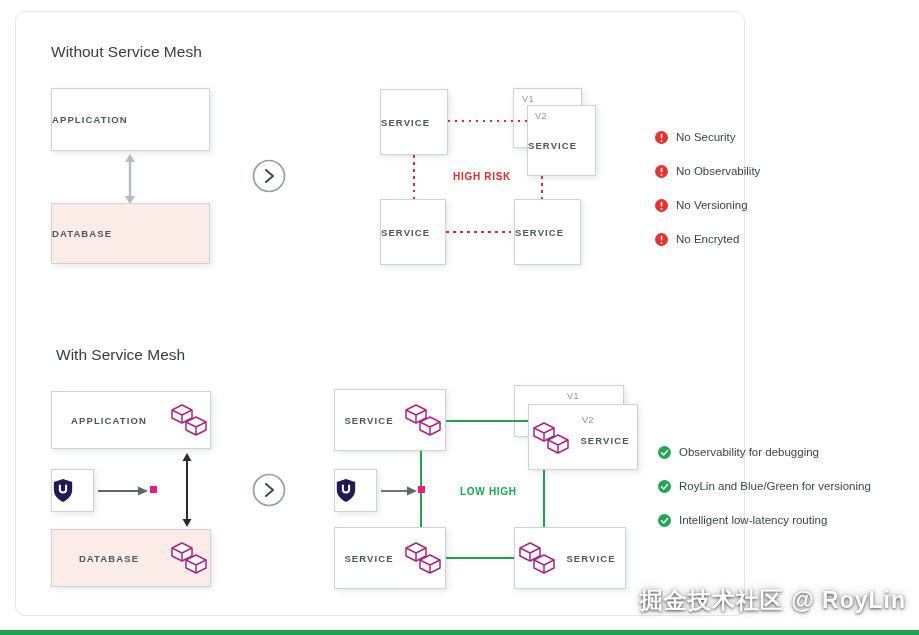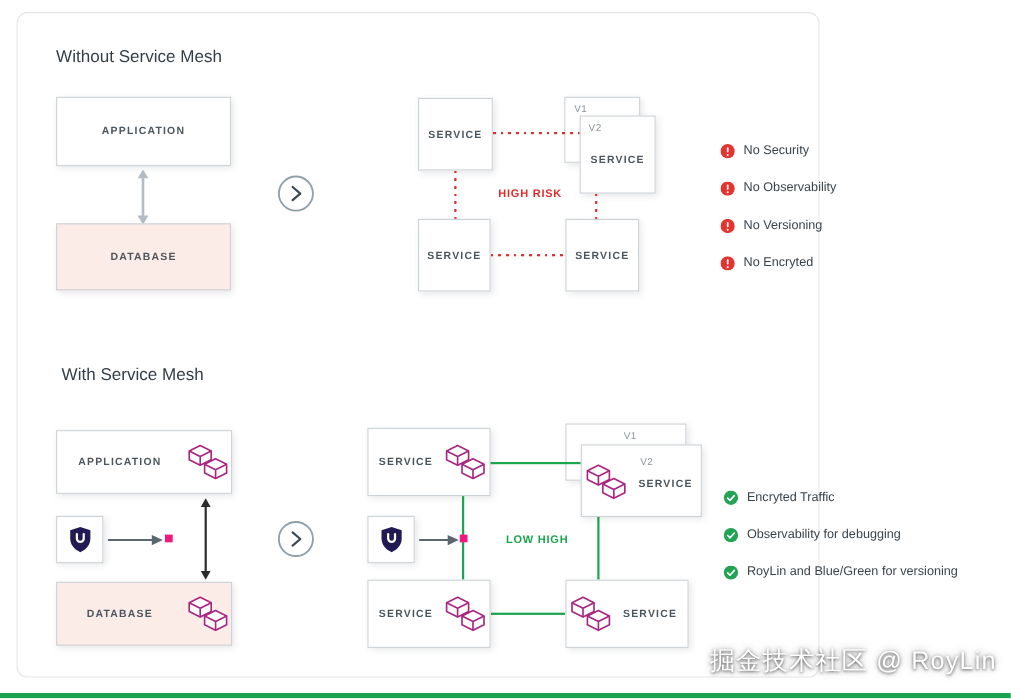--- a/index.html
+++ b/index.html
@@ -1,38 +1,38 @@
 <!DOCTYPE html>
 <html style="--risk_red: #e02b2b; --ok_green: #1aa64d; --mesh_magenta: #a92582; --accent_pink: #f2167e; --db_pink_bg: #fcece8; --box_border: #cdd2d6; --bottom_bar_green: #1ba351;"><head>
 <meta charset="utf-8">
 <style>
   *{margin:0;padding:0;box-sizing:border-box}
   html,body{background:#fff}
   body{font-family:"Liberation Sans",sans-serif;}
   .page{position:relative;width:919px;height:635px;background:#fff;overflow:hidden}
   .card{position:absolute;left:15px;top:11px;width:730px;height:605px;border:1px solid #e6e6e6;border-radius:10px;background:#fff}
-  .box{position:absolute;background:#fff;border:1px solid var(--box_border);box-shadow:2px 2px 6px rgba(50,60,70,.12);display:flex;align-items:center;justify-content:center}
+  .box{position:absolute;background:#fff;border:1px solid var(--box_border);box-shadow:2px 2px 6px rgba(50,60,70,.12);display:flex;align-items:center;}
   .box.pink{background:var(--db_pink_bg)}
   .box-label{font-size:9.5px;font-weight:700;letter-spacing:1.1px;color:#4b565e;white-space:nowrap}
   .v-label{position:absolute;font-size:9px;color:#8b959c;letter-spacing:.5px}
   .section-title{position:absolute;font-size:15.5px;font-weight:500;color:#333e46}
   .risk{position:absolute;font-size:10px;font-weight:700;letter-spacing:.7px;white-space:nowrap}
   .risk.high{color:var(--risk_red)}
   .risk.low{color:var(--ok_green)}
   .rline-h{position:absolute;height:2px;background:repeating-linear-gradient(to right,var(--risk_red) 0 2.5px,transparent 2.5px 7px)}
   .rline-v{position:absolute;width:2px;background:repeating-linear-gradient(to bottom,var(--risk_red) 0 2.5px,transparent 2.5px 7px)}
   .gline-h{position:absolute;height:2px;background:var(--ok_green)}
   .gline-v{position:absolute;width:2px;background:var(--ok_green)}
   .dot{position:absolute;width:7px;height:7px;background:var(--accent_pink)}
   .list{position:absolute;display:flex;flex-direction:column;gap:20px}
   .list-row{display:flex;align-items:center;gap:8px;height:14px}
   .list-row span{font-size:11.5px;color:#3a444c;white-space:nowrap}
   .icon-abs{position:absolute;line-height:0}
   .circle-btn{position:absolute;line-height:0}
-  .watermark{position:absolute;right:13px;top:585px;font-size:23px;font-weight:400;color:#fff;letter-spacing:1px;
+  .watermark{position:absolute;right:13px;top:585px;font-size:23px;font-weight:700;color:#fff;letter-spacing:1px;
     text-shadow:0 1px 3px rgba(0,0,0,.65),0 0 8px rgba(0,0,0,.35);white-space:nowrap}
   .green-bar{position:absolute;left:0;bottom:0;width:100%;height:5px;background:var(--bottom_bar_green)}
   svg{display:block}
 </style>
 </head>
 <body>
 
 <div class="page">
   <div class="card">
 
@@ -118,21 +118,21 @@
         <div class="list-row">
           <svg viewBox="0 0 14 14" width="13" height="13">
             <circle cx="7" cy="7" r="7" fill="#e3342f"></circle>
             <rect x="6.2" y="3" width="1.7" height="5.2" rx="0.8" fill="#fff"></rect>
             <circle cx="7" cy="10.6" r="1" fill="#fff"></circle>
           </svg>
           <span>No Encryted</span>
         </div>
       </div>
 
-    <div class="section-title" style="left:40px;top:320px">With Service Mesh</div>
+    <div class="section-title" style="left:40px;top:334px">With Service Mesh</div>
 
     <div class="box" style="left:35px;top:379px;width:160px;height:58px">
       <span class="box-label" style="position:absolute;left:0;right:44px;text-align:center">APPLICATION</span>
       <span class="icon-abs" style="right:2px;top:11px">
         <svg viewBox="0 0 38 34" width="38" height="34">
           <g fill="#fff" stroke="var(--mesh_magenta)" stroke-width="1.5" stroke-linejoin="round">
             <path d="M12 2 L22 7 L22 15 L12 20 L2 15 L2 7 Z"></path>
             <path d="M2 7 L12 12 L22 7 M12 12 L12 20" fill="none"></path>
             <path d="M26 14 L36 19 L36 27 L26 32 L16 27 L16 19 Z"></path>
             <path d="M16 19 L26 24 L36 19 M26 24 L26 32" fill="none"></path>
@@ -260,43 +260,43 @@
             <path d="M26 14 L36 19 L36 27 L26 32 L16 27 L16 19 Z"></path>
             <path d="M16 19 L26 24 L36 19 M26 24 L26 32" fill="none"></path>
           </g>
         </svg>
       </span>
       <span class="box-label" style="position:absolute;left:42px;right:0;text-align:center">SERVICE</span>
     </div>
 
     <div class="list" style="left:642px;top:433px">
 
+
         <div class="list-row">
           <svg viewBox="0 0 14 14" width="13" height="13">
             <circle cx="7" cy="7" r="7" fill="#23a455"></circle>
             <path d="M3.8 7.3 L6.1 9.6 L10.3 4.9" stroke="#fff" stroke-width="1.6" fill="none" stroke-linecap="round" stroke-linejoin="round"></path>
           </svg>
-          <span>Encryted Traffic</span>
+          <span>Observability for debugging</span>
         </div>
 
         <div class="list-row">
           <svg viewBox="0 0 14 14" width="13" height="13">
             <circle cx="7" cy="7" r="7" fill="#23a455"></circle>
             <path d="M3.8 7.3 L6.1 9.6 L10.3 4.9" stroke="#fff" stroke-width="1.6" fill="none" stroke-linecap="round" stroke-linejoin="round"></path>
           </svg>
-          <span>Observability for debugging</span>
+          <span>RoyLin and Blue/Green for versioning</span>
         </div>
 
         <div class="list-row">
           <svg viewBox="0 0 14 14" width="13" height="13">
             <circle cx="7" cy="7" r="7" fill="#23a455"></circle>
             <path d="M3.8 7.3 L6.1 9.6 L10.3 4.9" stroke="#fff" stroke-width="1.6" fill="none" stroke-linecap="round" stroke-linejoin="round"></path>
           </svg>
-          <span>RoyLin and Blue/Green for versioning</span>
-        </div>
-
+          <span>Intelligent low-latency routing</span>
+        </div>
       </div>
 
   </div>
 
   <div class="watermark">掘金技术社区 @ RoyLin</div>
   <div class="green-bar"></div>
 </div>
 
 </body></html>

